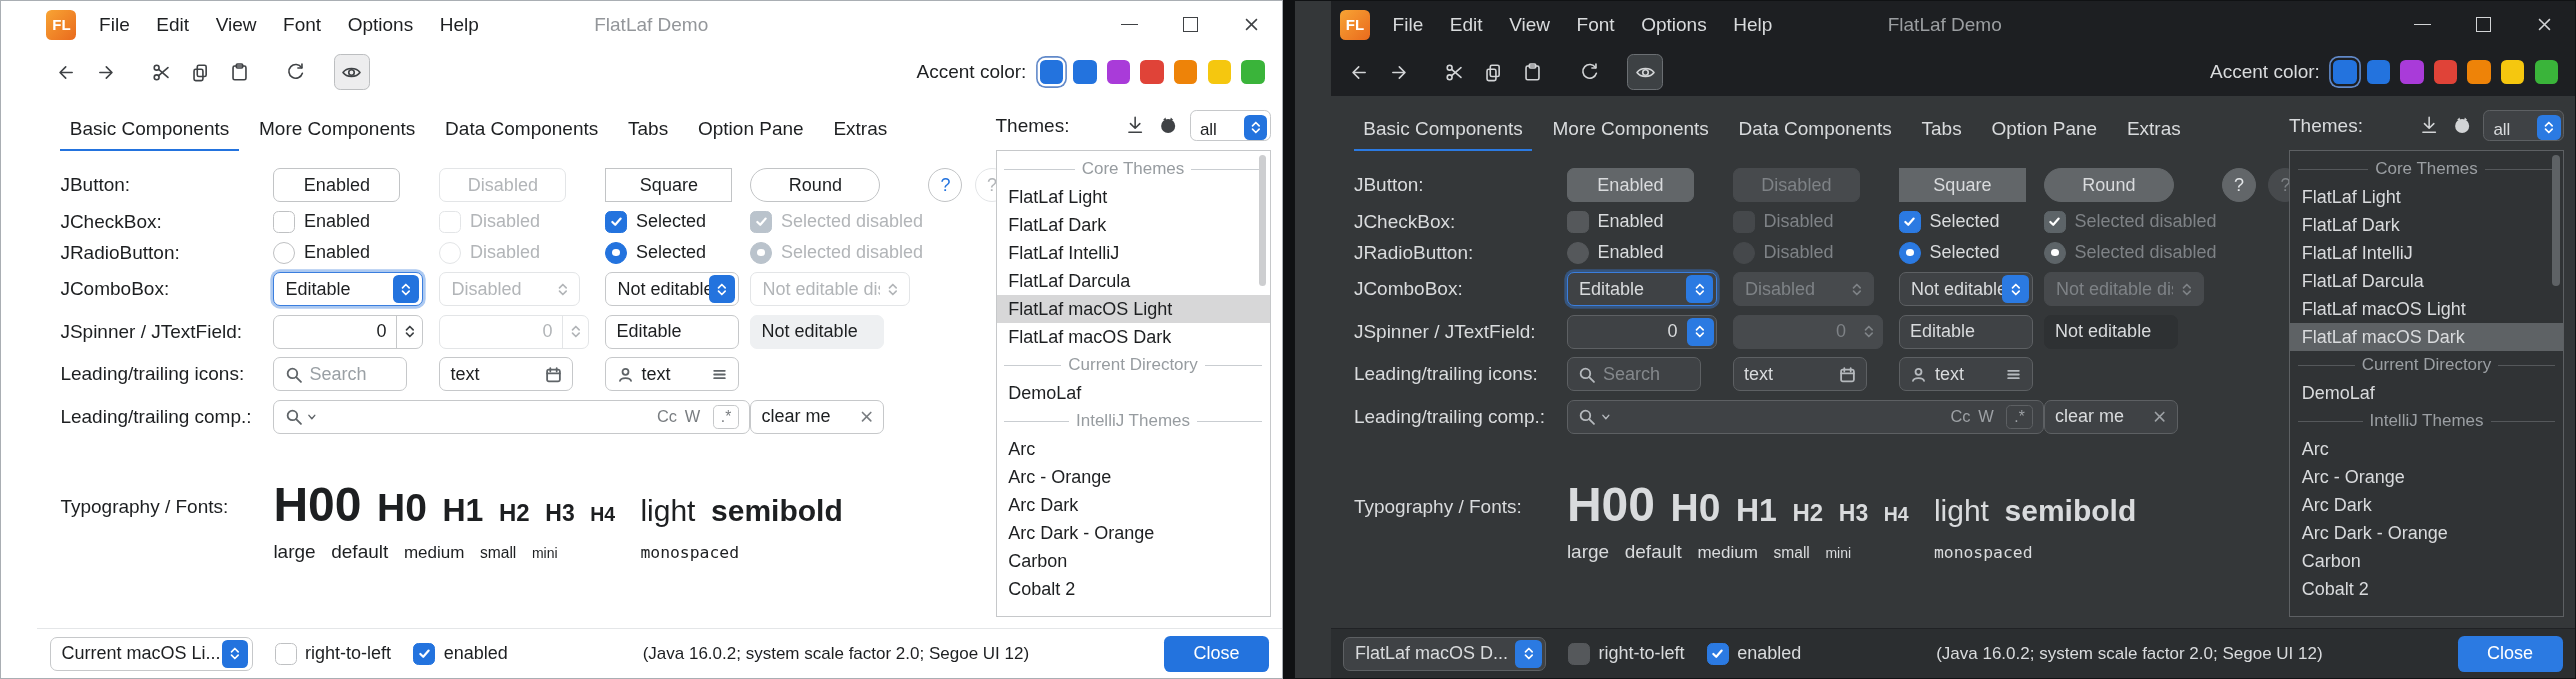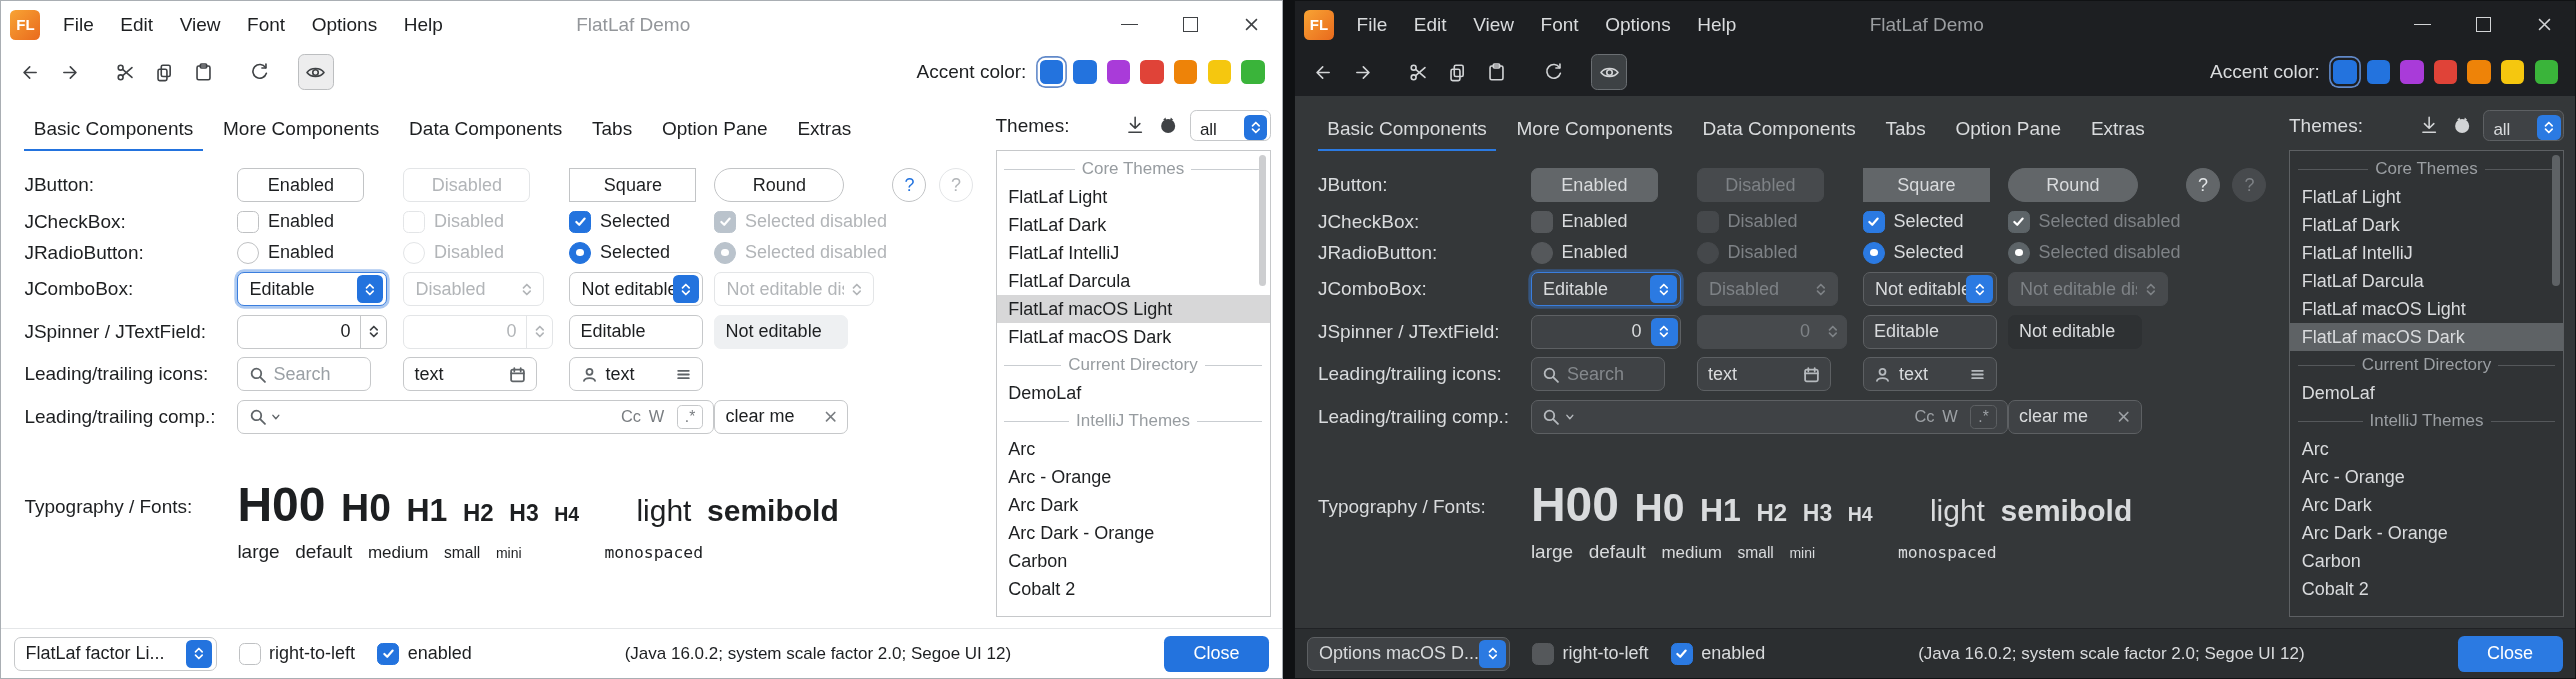--- a/index.html
+++ b/index.html
@@ -6,21 +6,21 @@
 html,body{width:2576px;height:679px;background:#0f1113;font-family:"Liberation Sans",sans-serif;}
 #mount{display:flex;width:2576px;height:679px;gap:11px;}
 .window{width:1283px;height:679px;display:flex;flex-direction:column;overflow:hidden;position:relative;background:var(--bg);color:var(--fg);}
 .window{
  --titlebar:#ffffff;--bg:#ffffff;--fg:#1d1f21;--title-fg:#93969a;--icon:#3f4245;
  --border:#c6c8ca;--field:#ffffff;--fieldbg2:#eef0f2;--disabled:#b2b5b8;
  --accent:#2373de;--sel:#d7d7d8;--panel:#ffffff;--sepline:#c9cdd1;--septext:#979ca0;
  --btnbg:#ffffff;--btnborder:#c2c4c6;--btndis:#ffffff;--btndisborder:#e3e5e7;
  --divider:#e4e6e8;--statusbg:#ffffff;--thumb:#cdced0;--ph:#9aa0a5;--ficon:#5f6468;--micon:#797d81;
  --togglebg:#ededee;--toggleborder:#bcbec0;--cb:#ffffff;--cbborder:#bfc1c3;--cbdischecked:#bac3cc;
- border:0.8px solid #a9aeb3;}
+ border:0.8px solid #a9aeb3;padding-left:36px;}
 .window.dark{
  --titlebar:#1d1f22;--bg:#343739;--fg:#d9dbdd;--title-fg:#9b9ea1;--icon:#d2d4d6;
  --border:#5d6063;--field:#3f4245;--fieldbg2:#2e3133;--disabled:#7e8286;
  --accent:#2b7ae2;--sel:#5e6265;--panel:#303335;--sepline:#55585b;--septext:#9b9fa3;
  --btnbg:#626669;--btnborder:#626669;--btndis:#474a4d;--btndisborder:#474a4d;
  --divider:#202225;--statusbg:#2b2e30;--thumb:#5e6265;--ph:#84888c;--ficon:#b5b9bd;--micon:#9da1a5;
  --togglebg:#3d4144;--toggleborder:#6b6f73;--cb:#55585b;--cbborder:#55585b;--cbdischecked:#5d6468;
  border:0.8px solid #101214;}
 
 
@@ -107,21 +107,21 @@
 .bigfield{width:505px;}
 .mini{font-size:16.4px;color:var(--micon);}
 .rxbtn{border:0.8px solid var(--border);border-radius:4.7px;padding:1.6px 7px;font-size:15.6px;color:var(--micon);margin-left:4.7px;}
 .chevdn{width:11.7px;height:11.7px;stroke:var(--ficon);stroke-width:2;fill:none;stroke-linecap:round;stroke-linejoin:round;margin-left:-3.1px;}
 
 
 .typo{display:grid;grid-template-columns:367px auto;row-gap:9.4px;align-items:baseline;}
 .hline,.sline,.wline{display:flex;align-items:baseline;gap:15.6px;white-space:nowrap;}
 .h00{font-size:48px;font-weight:600;}.h0{font-size:39px;font-weight:600;}.h1{font-size:32px;font-weight:600;margin-top:41px;}
 .h2{font-size:24px;font-weight:700;}.h3{font-size:23px;font-weight:600;}.h4{font-size:19.5px;font-weight:700;}
-.wlight{font-size:30px;font-weight:300;margin-left:32px;}.wsemi{font-size:30px;font-weight:600;text-align:center;}
+.wlight{font-size:30px;font-weight:300;}.wsemi{font-size:30px;font-weight:600;text-align:center;}
 .szlarge{font-size:19px;}.szdefault{font-size:19px;}.szmedium{font-size:17px;}.szsmall{font-size:15.6px;}.szmini{font-size:14px;}
 .mono{font-family:"DejaVu Sans Mono",monospace;font-size:16.4px;}
 
 
 .themes{width:275px;flex:0 0 275px;display:flex;flex-direction:column;padding-top:14px;min-height:0;}
 .themes-header{display:flex;align-items:center;gap:9.4px;}
 .themes-label{font-size:19px;margin-right:auto;}
 .hicon{width:23.4px;height:23.4px;color:var(--icon);display:flex;align-items:center;justify-content:center;}
 .hicon svg{width:20.3px;height:20.3px;stroke:currentColor;stroke-width:2;fill:none;stroke-linecap:round;stroke-linejoin:round;}
 .filter-combo{height:31px;width:81px;border:0.8px solid var(--border);background:var(--field);border-radius:6.3px;display:flex;align-items:flex-end;padding:0 2.3px 0 9.4px;font-size:17px;}
@@ -542,21 +542,21 @@
         <div class="titem"><span>Cobalt 2</span></div>
         <div class="tscroll">
               <div class="tthumb"></div>
             </div>
       </div>
     </div>
   </div>
 
   <div class="bottombar">
     <span class="combo w260">
-      <span class="ctext">FlatLaf factor Li...</span>
+      <span class="ctext">Current macOS Li...</span>
       <span class="arrows">
             <svg class="chev2" viewBox="0 0 14 18">
               <path d="M3 7 L7 3 L11 7"></path>
               <path d="M3 11 L7 15 L11 11"></path>
             </svg>
           </span>
     </span>
     <span class="cell opt">
       <span class="cb"></span>
       <span class="olabel">right-to-left</span>
@@ -973,21 +973,21 @@
         <div class="titem"><span>Cobalt 2</span></div>
         <div class="tscroll">
               <div class="tthumb"></div>
             </div>
       </div>
     </div>
   </div>
 
   <div class="bottombar">
     <span class="combo w260">
-      <span class="ctext">Options macOS D...</span>
+      <span class="ctext">FlatLaf macOS D...</span>
       <span class="arrows">
             <svg class="chev2" viewBox="0 0 14 18">
               <path d="M3 7 L7 3 L11 7"></path>
               <path d="M3 11 L7 15 L11 11"></path>
             </svg>
           </span>
     </span>
     <span class="cell opt">
       <span class="cb"></span>
       <span class="olabel">right-to-left</span>

